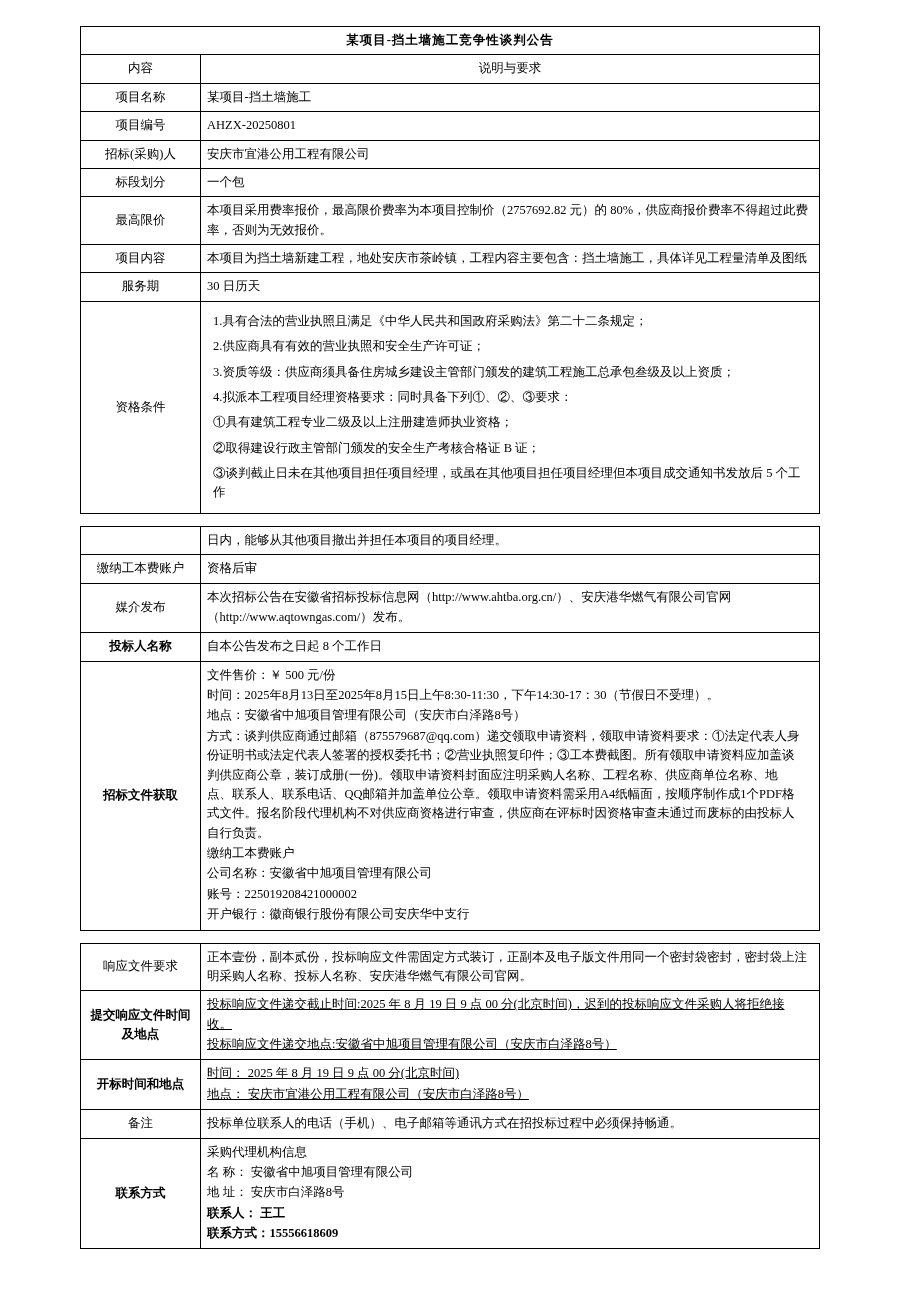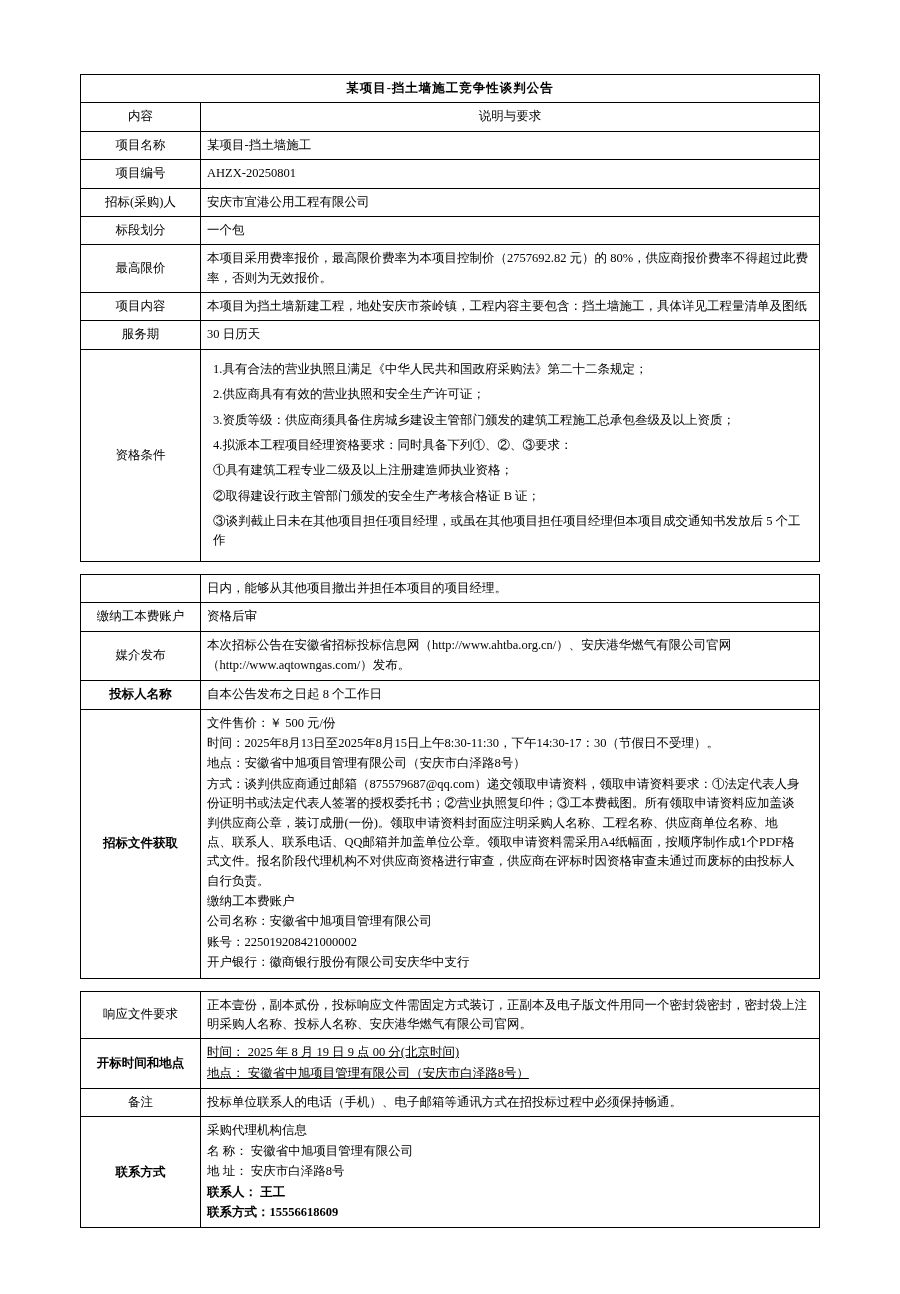--- a/index.html
+++ b/index.html
@@ -9,21 +9,21 @@
   }
   body {
     width: 900px;
     min-height: 1294px;
     font-family: "Liberation Serif", "DejaVu Serif", serif;
     color: #000;
   }
   .page {
     width: 737px;
     box-sizing: border-box;
-    padding: 74px 80px 20px 80px;
+    padding: 26px 80px 20px 80px;
   }
   table.doc {
     width: 740px;
     border-collapse: collapse;
     table-layout: fixed;
   }
   table.doc td {
     border: 1px solid #000;
     padding: 4px 6px;
     font-size: 12.5px;
@@ -180,24 +180,31 @@
     <colgroup>
         <col style="width:120px">
         <col>
       </colgroup>
     <tbody>
       <tr>
         <td class="col-label">响应文件要求</td>
         <td class="val">正本壹份，副本贰份，投标响应文件需固定方式装订，正副本及电子版文件用同一个密封袋密封，密封袋上注明采购人名称、投标人名称、安庆港华燃气有限公司官网。</td>
       </tr>
       <tr>
+        <td class="col-label bold">提交响应文件时间及地点</td>
+        <td class="val tight">
+          <p class="underline">投标响应文件递交截止时间:2025 年 8 月 19 日 9 点 00 分(北京时间)，迟到的投标响应文件采购人将拒绝接收。</p>
+          <p class="underline">投标响应文件递交地点:安徽省中旭项目管理有限公司（安庆市白泽路8号）</p>
+        </td>
+      </tr>
+      <tr>
         <td class="col-label bold">开标时间和地点</td>
         <td class="val tight">
           <p class="underline">时间：  2025 年 8 月 19 日 9 点 00 分(北京时间)</p>
-          <p class="underline">地点：  安徽省中旭项目管理有限公司（安庆市白泽路8号）</p>
+          <p class="underline">地点：  安庆市宜港公用工程有限公司（安庆市白泽路8号）</p>
         </td>
       </tr>
       <tr>
         <td class="col-label">备注</td>
         <td class="val">投标单位联系人的电话（手机）、电子邮箱等通讯方式在招投标过程中必须保持畅通。</td>
       </tr>
       <tr>
         <td class="col-label bold">联系方式</td>
         <td class="val tight">
           <p>采购代理机构信息</p>

